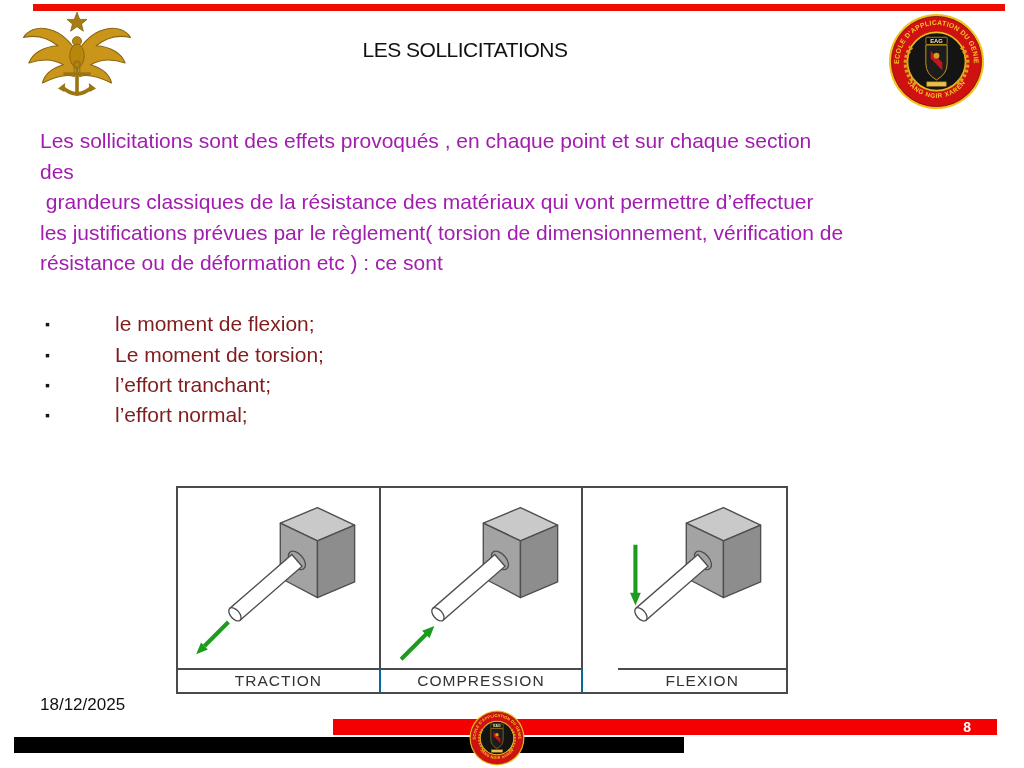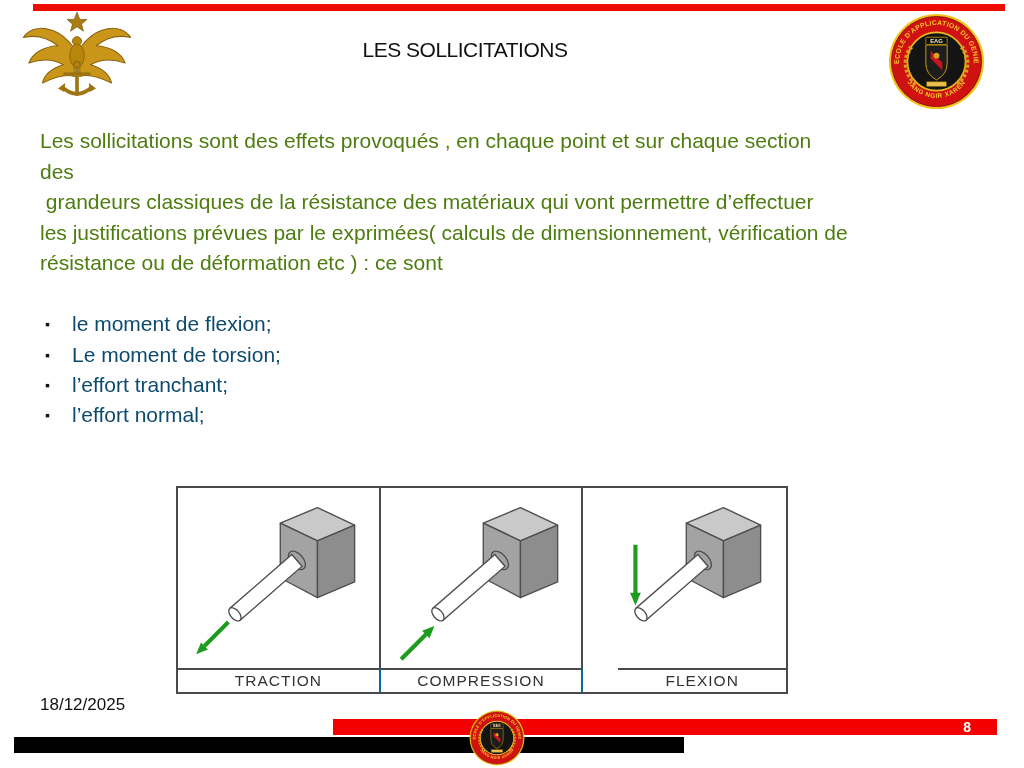--- a/index.html
+++ b/index.html
@@ -9,27 +9,27 @@
   .top-red-bar{position:absolute;left:33px;top:4px;width:972px;height:7px;background:#ee0b00;}
 
   .emblem-left{position:absolute;left:18px;top:8px;width:118px;height:100px;}
   .slide-title{position:absolute;left:0;top:38px;width:930px;text-align:center;
                font-size:21px;letter-spacing:-0.5px;color:#111;}
 
   .badge{position:absolute;}
   .badge-top{left:888px;top:13px;width:97px;height:97px;}
   .badge-bottom{left:469px;top:710px;width:56px;height:56px;z-index:5;}
 
-  .body-text{position:absolute;left:40px;top:126px;width:950px;font-size:21px;color:#4d7c0f;}
+  .body-text{position:absolute;left:40px;top:126px;width:950px;font-size:21px;color:#a21caf;}
   .bodyline{height:30.6px;line-height:30.6px;white-space:pre;}
 
   .bullets{position:absolute;left:40px;top:309px;width:600px;}
   .bullet-row{display:flex;align-items:center;height:30.4px;}
   .bullet-marker{width:27px;margin-left:5px;font-size:14px;color:#161616;flex:none;}
-  .bullet-text{font-size:21px;color:#0c4a6e;white-space:pre;}
+  .bullet-text{font-size:21px;color:#7f1d1d;white-space:pre;margin-left:43px;}
 
   .figure{position:absolute;left:176px;top:486px;width:612px;height:208px;
           border:2px solid #4a4a4a;box-sizing:border-box;background:#fff;
           display:grid;grid-template-columns:1fr 1fr 1fr;grid-template-rows:1fr 24px;}
   .fpanel{border-right:2px solid #4a4a4a;position:relative;}
   .fpanel.last{border-right:none;}
   .fpanel svg{position:absolute;left:0;top:0;width:100%;height:100%;}
   .flabel{border-top:2px solid #4a4a4a;border-right:2px solid #0369a1;
           display:flex;align-items:center;justify-content:center;
           font-size:15.5px;color:#333;letter-spacing:1px;}
@@ -81,21 +81,21 @@
   <circle cx="50" cy="44" r="3" fill="#d8a018"></circle>
   <rect x="39" y="25" width="22" height="7.5" rx="1" fill="#101010" stroke="#c89b12" stroke-width="0.8"></rect>
   <text x="50" y="31.2" font-size="6" fill="#f2e9c8" font-weight="bold" text-anchor="middle">EAG</text>
   <rect x="40" y="71" width="20" height="4.5" fill="#e8c050" stroke="#a87c10" stroke-width="0.6"></rect>
 </svg>
 
 <div class="body-text">
   <div class="bodyline">Les sollicitations sont des effets provoqués , en chaque point et sur chaque section</div>
   <div class="bodyline">des</div>
   <div class="bodyline"> grandeurs classiques de la résistance des matériaux qui vont permettre d’effectuer</div>
-  <div class="bodyline">les justifications prévues par le exprimées( calculs de dimensionnement, vérification de</div>
+  <div class="bodyline">les justifications prévues par le règlement( torsion de dimensionnement, vérification de</div>
   <div class="bodyline">résistance ou de déformation etc ) : ce sont</div>
 </div>
 
 <div class="bullets">
   <div class="bullet-row">
     <span class="bullet-marker">▪</span>
     <span class="bullet-text">le moment de flexion;</span>
   </div>
   <div class="bullet-row">
     <span class="bullet-marker">▪</span>

